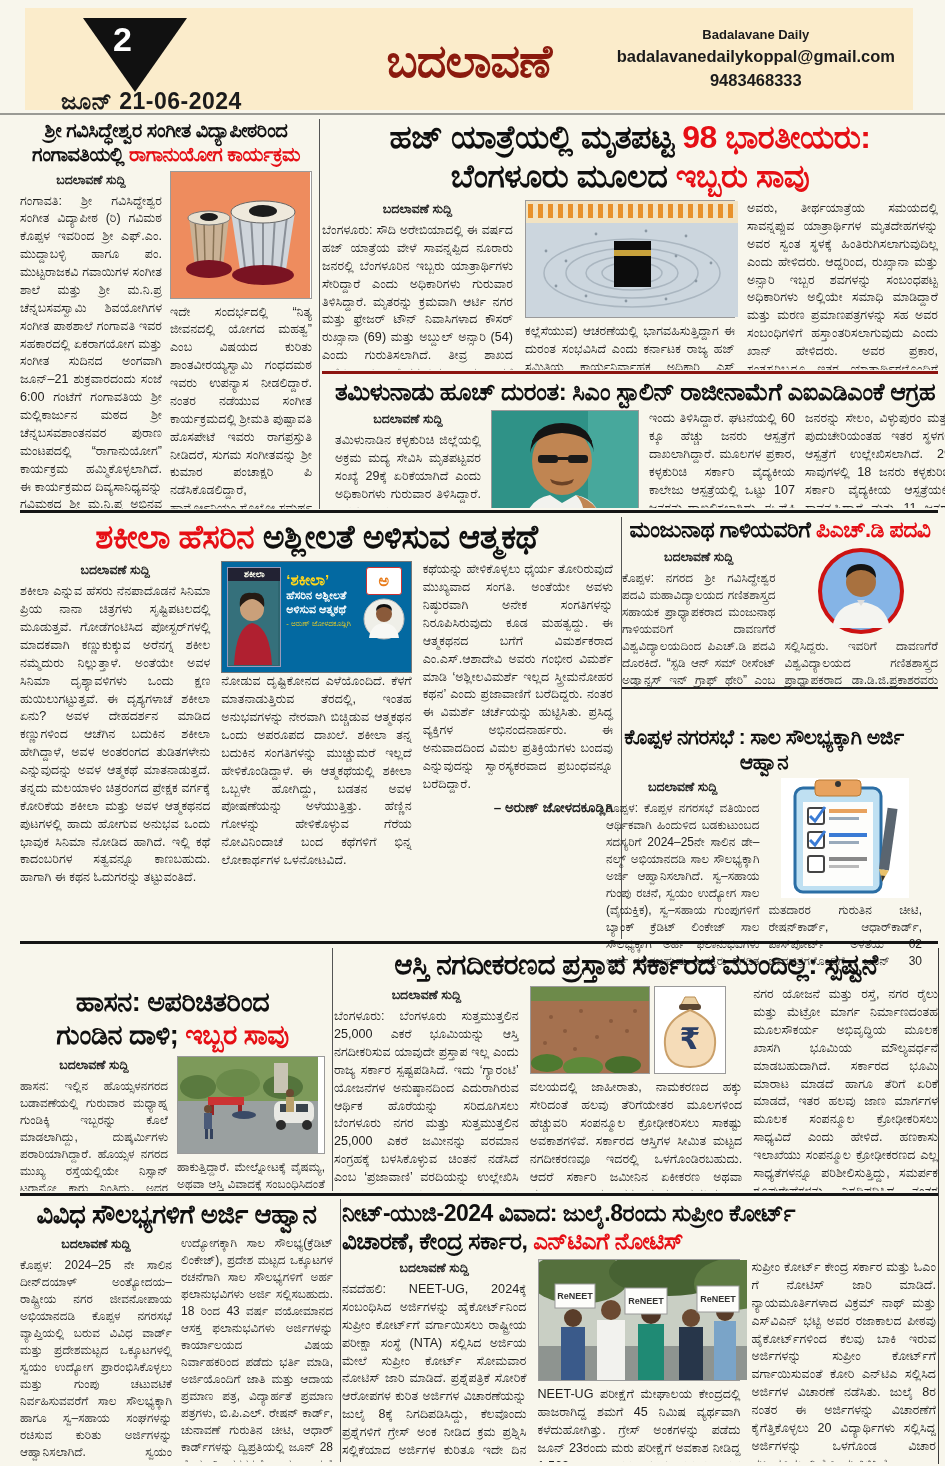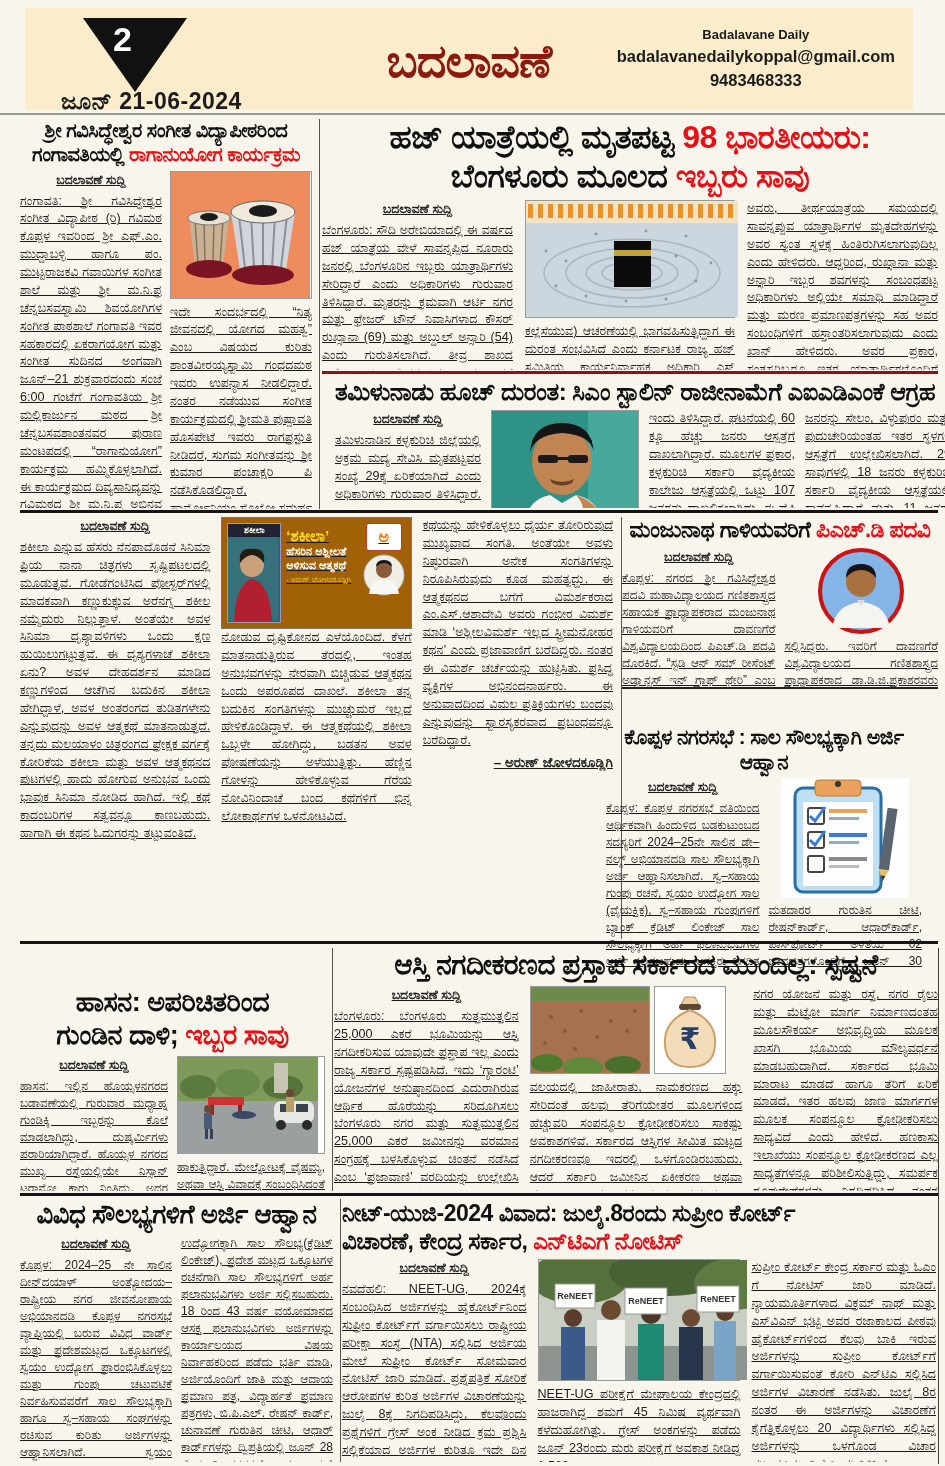--- a/index.html
+++ b/index.html
@@ -3,42 +3,42 @@
 <meta charset="utf-8">
 <style>
   html,body{margin:0;padding:0;background:#e8e6de;}
   #page{position:relative;width:945px;height:1466px;background:#f8f6ec;overflow:hidden;
         font-family:"Liberation Sans","DejaVu Sans",sans-serif;color:#1b1b1b;}
   .art{position:absolute;overflow:hidden;}
   .hl{font-weight:bold;text-align:center;color:#101010;margin:0 0 4px 0;line-height:1.22;letter-spacing:-0.5px;}
   .red{color:#e60f15;}
   .byline{text-align:center;font-weight:bold;font-size:12.5px;margin:2px 0 5px 0;color:#222;}
   .cols{display:flex;gap:10px;align-items:flex-start;}
-  .col{flex:1;min-width:0;text-decoration:underline;}
+  .col{flex:1;min-width:0;}
   .body{font-size:12.6px;line-height:1.42;text-align:justify;margin:0;color:#1e1e1e;}
   .imgbox{border:1px solid #9a9a9a;background:#fff;margin:0 0 5px 0;}
   .imgbox svg{display:block;}
   .rule-h{position:absolute;background:#151515;}
   .rule-maroon{position:absolute;background:#8c1410;}
   .vline{position:absolute;background:#3a3a3a;width:1px;}
   
   #hdr{position:absolute;left:25px;top:8px;width:888px;height:102px;background:#fbeccb;}
   #tri{position:absolute;left:58px;top:10px;width:0;height:0;
        border-left:52px solid transparent;border-right:52px solid transparent;border-top:74px solid #111;}
   #tri-num{position:absolute;left:88px;top:12px;color:#fff;font-size:34px;font-weight:bold;z-index:2;}
   #hdr-date{position:absolute;left:28px;top:80px;font-size:23px;font-weight:bold;letter-spacing:0.5px;margin-left:8px;}
   #masthead{position:absolute;left:0;right:0;top:26px;text-align:center;font-size:46px;font-weight:bold;
             color:#8b1a0e;font-family:"DejaVu Serif","Liberation Serif",serif;letter-spacing:-1px;}
   #hdr-right{position:absolute;right:18px;top:18px;text-align:center;font-weight:bold;line-height:1.45;}
   #hdr-right .l1{font-size:13px;}
   #hdr-right .l2{font-size:16.5px;}
   #hdr-right .l3{font-size:16.5px;}
   .sig{font-weight:bold;text-align:right;font-size:13.5px;margin-top:6px;}
   
-  .promo{background:#a16207;border:1px solid #777;display:flex;gap:5px;padding:5px;height:100px;}
+  .promo{background:#0369a1;border:1px solid #777;display:flex;gap:5px;padding:5px;height:100px;}
   .promo .book{width:52px;background:#2e6670;border:1px solid #99b;position:relative;flex:none;}
   .promo .book .btitle{display:block;text-align:center;color:#ffe;font-size:9px;font-weight:bold;background:#223;padding:1px 0;}
   .promo .ptxt{flex:1;text-align:left;color:#fff;}
   .promo .ptxt .t1{color:#ffd61c;font-weight:bold;font-size:15px;display:block;margin-top:4px;}
   .promo .ptxt .t2{color:#fff;font-weight:bold;font-size:11px;display:block;line-height:1.25;}
   .promo .ptxt .t3{color:#ffd61c;font-size:7.5px;display:block;margin-top:2px;}
   .promo .pr{width:44px;flex:none;display:flex;flex-direction:column;gap:3px;align-items:center;}
   .promo .logo{width:34px;height:26px;background:#fff;border-radius:3px;color:#e87b1a;font-weight:bold;
                font-size:16px;text-align:center;line-height:26px;border:1px solid #c33;}
 </style>
@@ -204,20 +204,23 @@
       </div>
       <div class="col">
         <p class="body">ಜನರನ್ನು ಸೇಲಂ, ವಿಳ್ಳುಪುರಂ ಮತ್ತು ಪುದುಚೇರಿಯಂತಹ ಇತರ ಸ್ಥಳಗಳ ಆಸ್ಪತ್ರೆಗೆ ಉಲ್ಲೇಖಿಸಲಾಗಿದೆ. 29 ಸಾವುಗಳಲ್ಲಿ 18 ಜನರು ಕಳ್ಳಕುರಿಚಿ ಸರ್ಕಾರಿ ವೈದ್ಯಕೀಯ ಆಸ್ಪತ್ರೆಯಲ್ಲಿ ಸಾವನ್ನಪ್ಪಿದ್ದಾರೆ ಮತ್ತು 11 ಜನರು ಇತರ ಆಸ್ಪತ್ರೆಗಳಿಂದ ಸಾವನ್ನಪ್ಪಿದ್ದಾರೆ ಎಂದು ವರದಿಯಾಗಿದೆ.</p>
       </div>
     </div>
   </section>
 
   <div class="rule-h" style="left:20px;top:510px;width:918px;height:3px;"></div>
 
   <section class="art" style="left:20px;top:517px;width:593px;height:422px;border-right:1px solid #555;padding-right:8px;">
+    <h2 class="hl" style="font-size:33px;">
+      <span class="red">ಶಕೀಲಾ ಹೆಸರಿನ </span><span>ಅಶ್ಲೀಲತೆ ಅಳಿಸುವ ಆತ್ಮಕಥೆ</span>
+    </h2>
     <div class="cols" style="gap:11px;">
       <div class="col">
         <div class="byline">ಬದಲಾವಣೆ ಸುದ್ದಿ</div>
         <p class="body">ಶಕೀಲಾ ಎನ್ನುವ ಹೆಸರು ನೆನಪಾದೊಡನೆ ಸಿನಿಮಾ ಪ್ರಿಯ ನಾನಾ ಚಿತ್ರಗಳು ಸೃಷ್ಟಿಪಟಲದಲ್ಲಿ ಮೂಡುತ್ತವೆ. ಗೋಡೆಗಂಟಿಸಿದ ಪೋಸ್ಟರ್‌ಗಳಲ್ಲಿ ಮಾದಕವಾಗಿ ಕಣ್ಣುಕುಕ್ಕುವ ಅರೆನಗ್ನ ಶಕೀಲ ನಮ್ಮೆದುರು ನಿಲ್ಲುತ್ತಾಳೆ. ಅಂತೆಯೇ ಅವಳ ಸಿನಿಮಾ ದೃಶ್ಯಾವಳಿಗಳು ಒಂದು ಕ್ಷಣ ಹುಯಿಲುಗಟ್ಟುತ್ತವೆ. ಈ ದೃಶ್ಯಗಳಾಚೆ ಶಕೀಲಾ ಏನು? ಅವಳ ದೇಹದರ್ಶನ ಮಾಡಿದ ಕಣ್ಣುಗಳಿಂದ ಆಚೆಗಿನ ಬದುಕಿನ ಶಕೀಲಾ ಹೇಗಿದ್ದಾಳೆ, ಅವಳ ಅಂತರಂಗದ ತುಡಿತಗಳೇನು ಎನ್ನುವುದನ್ನು ಅವಳ ಆತ್ಮಕಥೆ ಮಾತನಾಡುತ್ತದೆ. ತನ್ನದು ಮಲಯಾಳಂ ಚಿತ್ರರಂಗದ ಪ್ರೇಕ್ಷಕ ವರ್ಗಕ್ಕೆ ಕೋರಿಕೆಯ ಶಕೀಲಾ ಮತ್ತು ಅವಳ ಆತ್ಮಕಥನದ ಪುಟಗಳಲ್ಲಿ ಹಾದು ಹೋಗುವ ಅನುಭವ ಒಂದು ಭಾವುಕ ಸಿನಿಮಾ ನೋಡಿದ ಹಾಗಿದೆ. ಇಲ್ಲಿ ಕಥೆ ಕಾದಂಬರಿಗಳ ಸತ್ವವನ್ನೂ ಕಾಣಬಹುದು. ಹಾಗಾಗಿ ಈ ಕಥನ ಓದುಗರನ್ನು ತಟ್ಟುವಂತಿದೆ.</p>
       </div>
       <div class="col">
         <div class="promo">
           <div class="book">
             <span class="btitle">ಶಕೀಲಾ</span>
             <svg width="50" height="84" viewBox="0 0 50 84">

